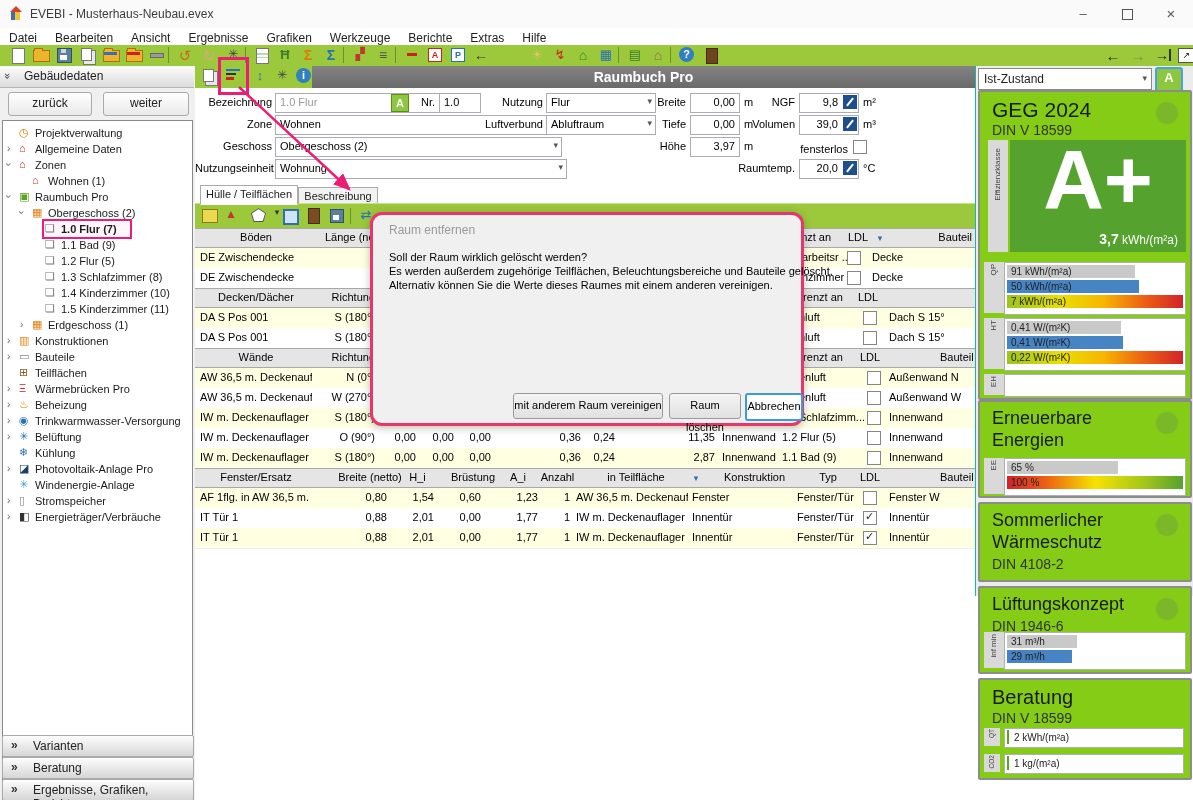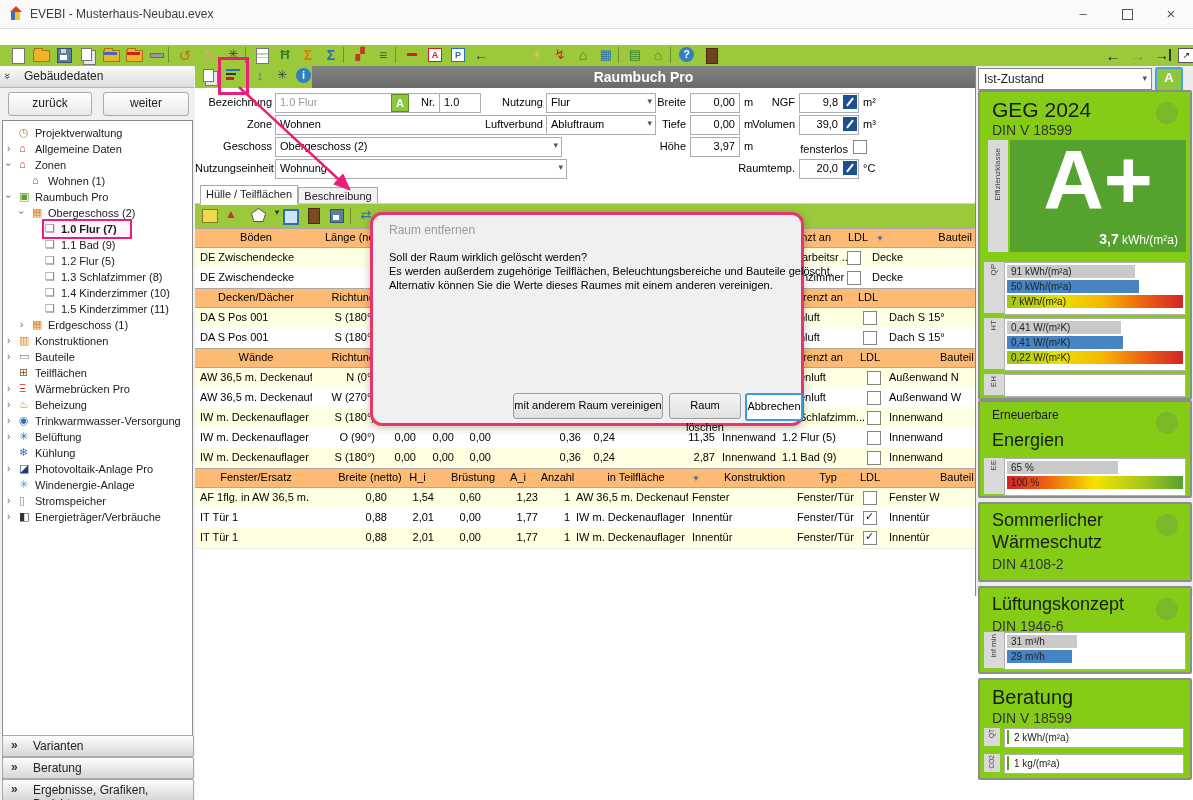--- a/index.html
+++ b/index.html
@@ -64,21 +64,21 @@
   .pbtn::after{content:"";position:absolute;left:6px;top:2px;width:2px;height:10px;background:#fff;transform:rotate(38deg);}
   .unit{position:absolute;font-size:11px;color:#000;}
   .cb{position:absolute;width:12px;height:12px;background:#fff;border:1px solid #858585;}
   .cb.on::after{content:"✓";position:absolute;left:1px;top:-2px;font-size:11px;color:#222;}
   .tab{position:absolute;top:119px;height:18px;background:#fff;border:1px solid #aaa;font-size:11px;text-align:center;line-height:17px;color:#222;}
   .tab.active{border-bottom:1px solid #fff;z-index:2;}
   .tab.inactive{background:#f2f2f2;height:16px;top:121px;}
   .tbtoolbar{position:absolute;left:0;top:137px;width:780px;height:25px;background:#9cc83b;border-top:1px solid #c8e08a;}
   .ttico{position:absolute;top:3px;width:20px;height:18px;}
   .row{position:absolute;left:0;width:780px;height:20px;}
-  .row.hd{background:#fdba74;border-top:1px solid #a8a8a8;border-bottom:1px solid #a8a8a8;height:18px;}
+  .row.hd{background:#e5e5e5;border-top:1px solid #a8a8a8;border-bottom:1px solid #a8a8a8;height:18px;}
   .row.ry{background:#ffffe1;border-bottom:1px solid #eee;}
   .row.rw{background:#fff;border-bottom:1px solid #eee;}
   .cell{position:absolute;top:3px;font-size:11px;color:#000;white-space:nowrap;overflow:hidden;}
   .row.hd .cell{top:2px;}
   .tri{position:absolute;top:5px;font-size:8px;color:#3b6fb5;}
   
   .dialog{position:absolute;left:175px;top:146px;width:428px;height:208px;background:#f0f0f0;border:3px solid #e8356e;border-radius:12px;box-shadow:0 2px 8px rgba(0,0,0,.25);z-index:30;}
   .dlg-title{position:absolute;left:16px;top:8px;font-size:12px;color:#9a9a9a;}
   .dlg-line{position:absolute;left:16px;font-size:11px;color:#000;white-space:nowrap;}
   .dbtn{position:absolute;top:178px;height:24px;background:linear-gradient(#f4f4f4,#e1e1e1);border:1px solid #9a9a9a;border-radius:3px;font-size:11px;color:#000;text-align:center;line-height:22px;}
@@ -131,20 +131,21 @@
     <div class="logo">
         <span class="roof"></span>
         <span class="bodyl"></span>
         <span class="bodyr"></span>
       </div>
     <div class="titletext">EVEBI - Musterhaus-Neubau.evex</div>
     <div class="winctl" style="right:88px">–</div>
     <div class="winctl" style="right:44px"><span style="display:inline-block;width:9px;height:9px;border:1px solid #555;vertical-align:middle"></span></div>
     <div class="winctl" style="right:0;font-size:15px">×</div>
   </div>
+  <div class="menubar" id="menubar"><span class="menu-item">Datei</span><span class="menu-item">Bearbeiten</span><span class="menu-item">Ansicht</span><span class="menu-item">Ergebnisse</span><span class="menu-item">Grafiken</span><span class="menu-item">Werkzeuge</span><span class="menu-item">Berichte</span><span class="menu-item">Extras</span><span class="menu-item">Hilfe</span></div>
   <div class="toolbar" id="toolbar">
       <div class="tico" style="left: 8px;">
         <div class="ic-page"></div>
       </div>
       <div class="tico" style="left: 31px;">
         <div class="ic-folder"></div>
       </div>
       <div class="tico" style="left: 54px;">
         <div class="ic-floppy"></div>
       </div>
@@ -686,21 +687,21 @@
           <div class="dot" style="left: 176px; top: 10px;"></div>
           <div class="vstrip" style="left: 8px; top: 48px; width: 20px; height: 112px;">
             <div class="vtext" style="left: 5px; top: 8px;">Effizienzklasse</div>
           </div>
           <div class="classbox" style="left: 30px; top: 48px; width: 176px; height: 112px;">
             <div class="classletter" style="top: -8px; font-size: 84px;">A+</div>
             <div class="classval"><b style="font-size: 14px;">3,7</b> kWh/(m²a)</div>
           </div>
         </div>
         <div class="card" style="top: 334px; height: 94px;">
-          <div class="cardtitle" style="top: 6px; font-size: 12px;">Erneuerbare</div>
+          <div class="cardtitle" style="top: 6px; font-size: 18px;">Erneuerbare</div>
           <div class="cardtitle" style="top: 28px; font-size: 18px;">Energien</div>
           <div class="dot" style="left: 176px; top: 10px;"></div>
         </div>
         <div class="card" style="top: 436px; height: 76px;">
           <div class="cardtitle" style="top: 6px; font-size: 18px;">Sommerlicher</div>
           <div class="cardtitle" style="top: 28px; font-size: 18px;">Wärmeschutz</div>
           <div class="cardsub" style="top: 52px;">DIN 4108-2</div>
           <div class="dot" style="left: 176px; top: 10px;"></div>
         </div>
         <div class="card" style="top: 520px; height: 84px;">

